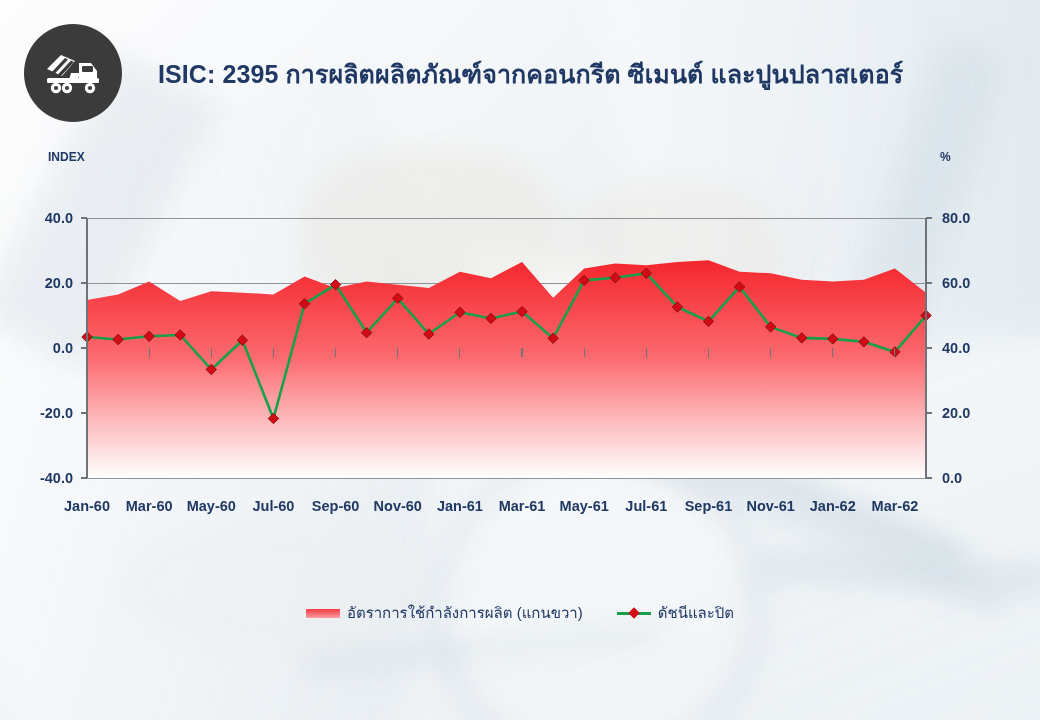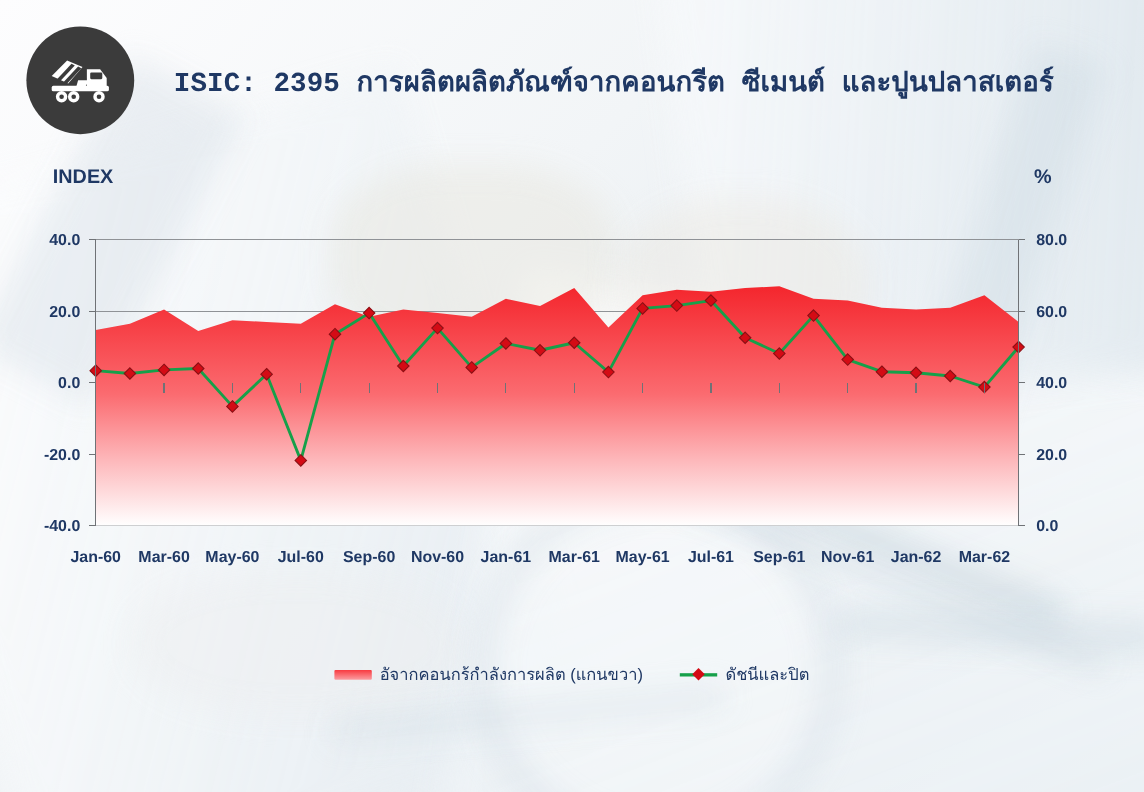--- a/index.html
+++ b/index.html
@@ -39,30 +39,30 @@
       background:rgba(232,229,220,.55);}
   #bg .blob2{left:560px;top:180px;width:230px;height:160px;border-radius:45%;
       background:rgba(236,232,223,.5);}
   #bg .blob3{left:120px;top:520px;width:300px;height:130px;border-radius:45%;
       background:rgba(236,238,240,.6);}
   #bg .glass{left:430px;top:440px;width:300px;height:300px;border-radius:50%;
       border:18px solid rgba(196,209,219,.45);background:rgba(255,255,255,.25);
       transform:rotate(0deg);}
 
   
-  #header{position:absolute;left:0;top:0;width:1040px;height:140px;font-family:Liberation Mono, monospace;}
+  #header{position:absolute;left:0;top:0;width:1040px;height:140px;}
   #logo-circle{position:absolute;left:24px;top:24px;width:98px;height:98px;
       border-radius:50%;background:#3b3b3b;display:flex;align-items:center;justify-content:center;}
   #logo-circle svg{display:block;}
   #chart-title{position:absolute;left:158px;top:54px;width:830px;
       font-size:25px;font-weight:bold;color:#1f3864;letter-spacing:.1px;
       white-space:nowrap;}
 
   
-  .axis-caption{position:absolute;font-size:18px;font-weight:bold;color:#1f3864;}
+  .axis-caption{position:absolute;font-size:12px;font-weight:bold;color:#1f3864;}
   #left-axis-caption{left:48px;top:150px;}
   #right-axis-caption{left:940px;top:150px;}
 
   
   #plot-wrap{position:absolute;left:0;top:16px;width:1040px;height:720px;}
   #plot-svg{position:absolute;left:0;top:0;}
 
   .tick-label{font-family:"Liberation Sans","DejaVu Sans",sans-serif;
       font-size:14.5px;font-weight:bold;fill:#1f3864;}
   .xtick-label{font-family:"Liberation Sans","DejaVu Sans",sans-serif;
@@ -244,21 +244,21 @@
         <text x="770.6296296296296" y="495" text-anchor="middle" class="xtick-label">Nov-61</text>
         <text x="832.7777777777777" y="495" text-anchor="middle" class="xtick-label">Jan-62</text>
         <text x="894.9259259259259" y="495" text-anchor="middle" class="xtick-label">Mar-62</text>
       </g>
   </svg>
 </div>
 
 <div id="legend">
   <div class="legend-item">
     <span class="swatch-area"></span>
-    <span class="legend-label">อัจากคอนกร้กำลังการผลิต (แกนขวา)</span>
+    <span class="legend-label">อัตราการใช้กำลังการผลิต (แกนขวา)</span>
   </div>
   <div class="legend-item">
     <span class="swatch-line">
       <span class="ln"></span>
         <span class="dm"></span>
     </span>
     <span class="legend-label">ดัชนีและปิต</span>
   </div>
 </div>
 

